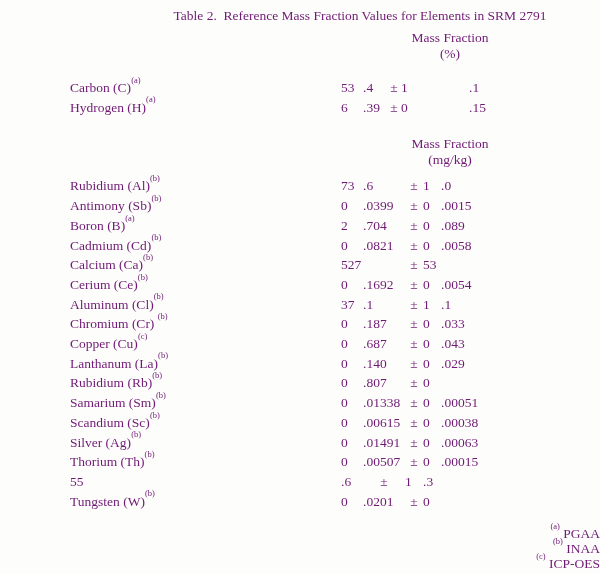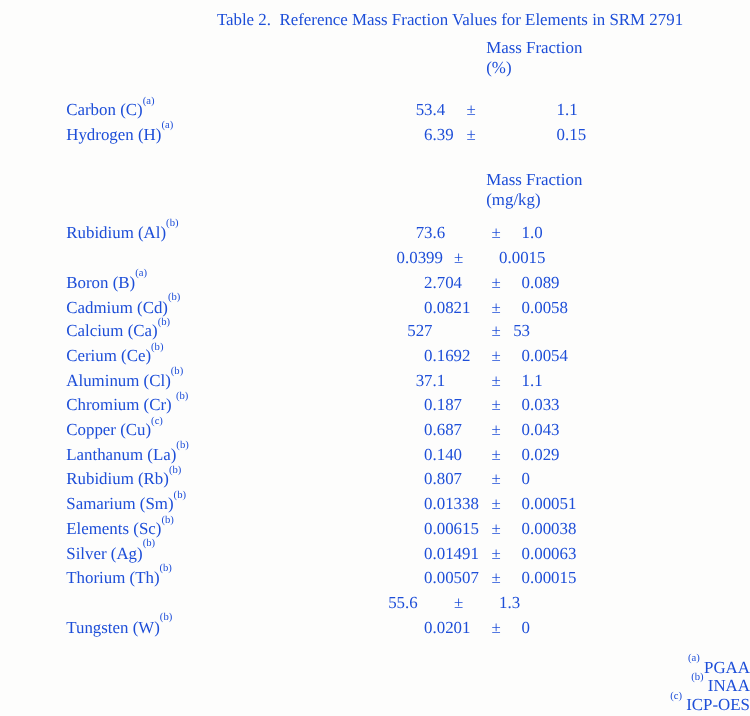--- a/index.html
+++ b/index.html
@@ -1,51 +1,51 @@
 <!DOCTYPE html>
 <html><head>
 <meta charset="utf-8">
 <style>
   * { margin:0; padding:0; box-sizing:border-box; }
   html,body { background:#ffffff; }
   .page {
     position:relative;
     width:600px; height:573px;
     background:#fdfdfc;
-    color:#1d4ed8;
+    color:#701a75;
     font-family:"Liberation Serif","DejaVu Serif",serif;
     font-size:13.5px;
     overflow:hidden;
   }
   .title {
     margin:8px 0 0 115px;
     width:490px;
     text-align:center;
     line-height:15px;
     white-space:pre;
   }
   .col-header {
     margin-left:389px;
     width:122px;
-    text-align:left;
+    text-align:center;
     line-height:15.5px;
   }
   .pct-header  { margin-top:7px; }
   .mgkg-header { margin-top:19px; }
   .sec-pct  { margin-top:17px; }
   .sec-mgkg { margin-top:9px; }
   .row {
     display:grid;
-    padding-left:53px;
+    padding-left:70px;
     line-height:19.7px;
   }
   .sec-pct  .row { grid-template-columns:271px 22px 24px 14px 68px auto; }
   .sec-mgkg .row { grid-template-columns:271px 22px 42px 18px 18px auto; }
   .cell { white-space:pre; }
-  .vint, .uint { text-align:right; }
+  .vint, .uint { }
   .pm { text-align:center; }
   .lbl { white-space:pre; }
   .sup {
     font-size:8.5px;
     position:relative;
     top:-0.45em;
     line-height:0;
   }
   .footnotes {
     margin-top:15px;
@@ -93,20 +93,21 @@
   <div class="sec-mgkg">
     <div class="row">
       <div class="cell name"><span class="lbl">Rubidium (Al)</span><sup class="sup">(b)</sup></div>
       <div class="cell vint">73</div>
       <div class="cell vfrac">.6</div>
       <div class="cell pm">±</div>
       <div class="cell uint">1</div>
       <div class="cell ufrac">.0</div>
     </div>
     <div class="row">
+      <div class="cell name"><span class="lbl">Antimony (Sb)</span><sup class="sup">(b)</sup></div>
       <div class="cell vint">0</div>
       <div class="cell vfrac">.0399</div>
       <div class="cell pm">±</div>
       <div class="cell uint">0</div>
       <div class="cell ufrac">.0015</div>
     </div>
     <div class="row">
       <div class="cell name"><span class="lbl">Boron (B)</span><sup class="sup">(a)</sup></div>
       <div class="cell vint">2</div>
       <div class="cell vfrac">.704</div>
@@ -179,21 +180,21 @@
     </div>
     <div class="row">
       <div class="cell name"><span class="lbl">Samarium (Sm)</span><sup class="sup">(b)</sup></div>
       <div class="cell vint">0</div>
       <div class="cell vfrac">.01338</div>
       <div class="cell pm">±</div>
       <div class="cell uint">0</div>
       <div class="cell ufrac">.00051</div>
     </div>
     <div class="row">
-      <div class="cell name"><span class="lbl">Elements (Sc)</span><sup class="sup">(b)</sup></div>
+      <div class="cell name"><span class="lbl">Scandium (Sc)</span><sup class="sup">(b)</sup></div>
       <div class="cell vint">0</div>
       <div class="cell vfrac">.00615</div>
       <div class="cell pm">±</div>
       <div class="cell uint">0</div>
       <div class="cell ufrac">.00038</div>
     </div>
     <div class="row">
       <div class="cell name"><span class="lbl">Silver (Ag)</span><sup class="sup">(b)</sup></div>
       <div class="cell vint">0</div>
       <div class="cell vfrac">.01491</div>

